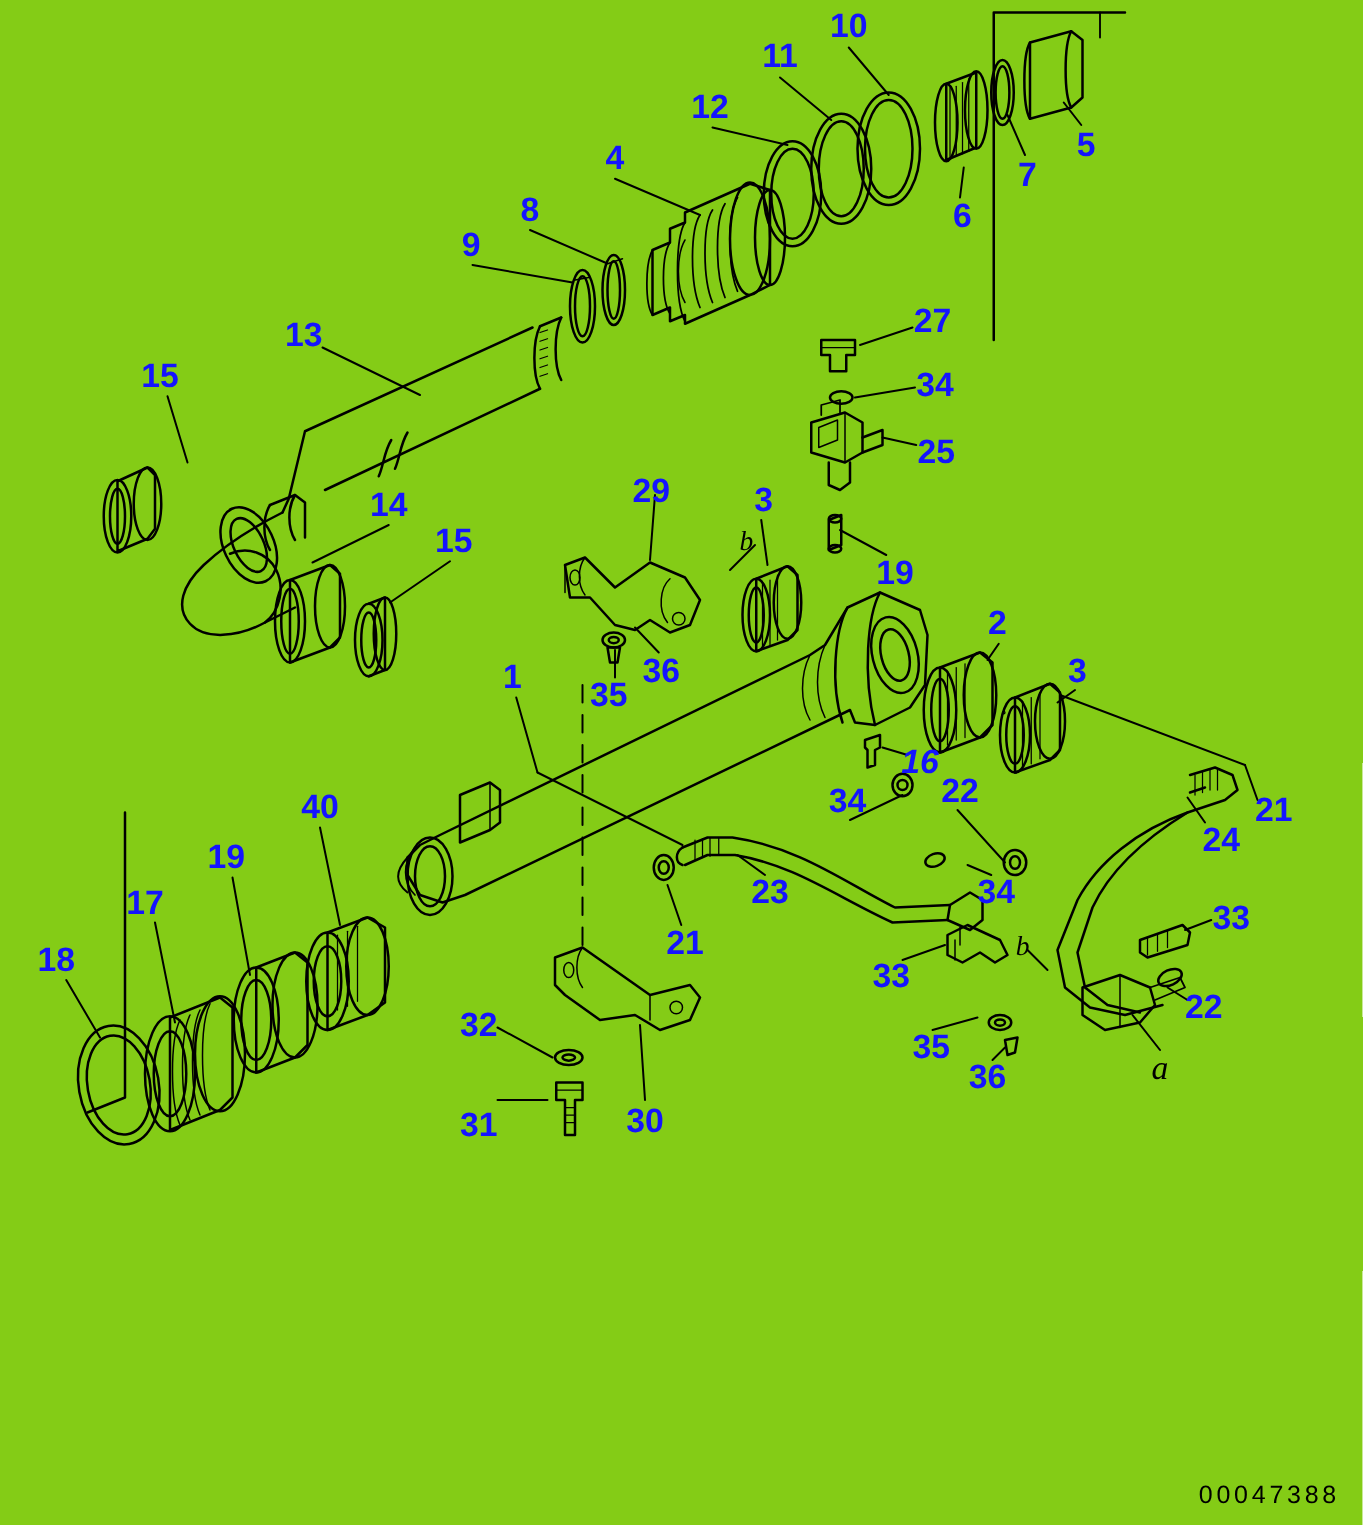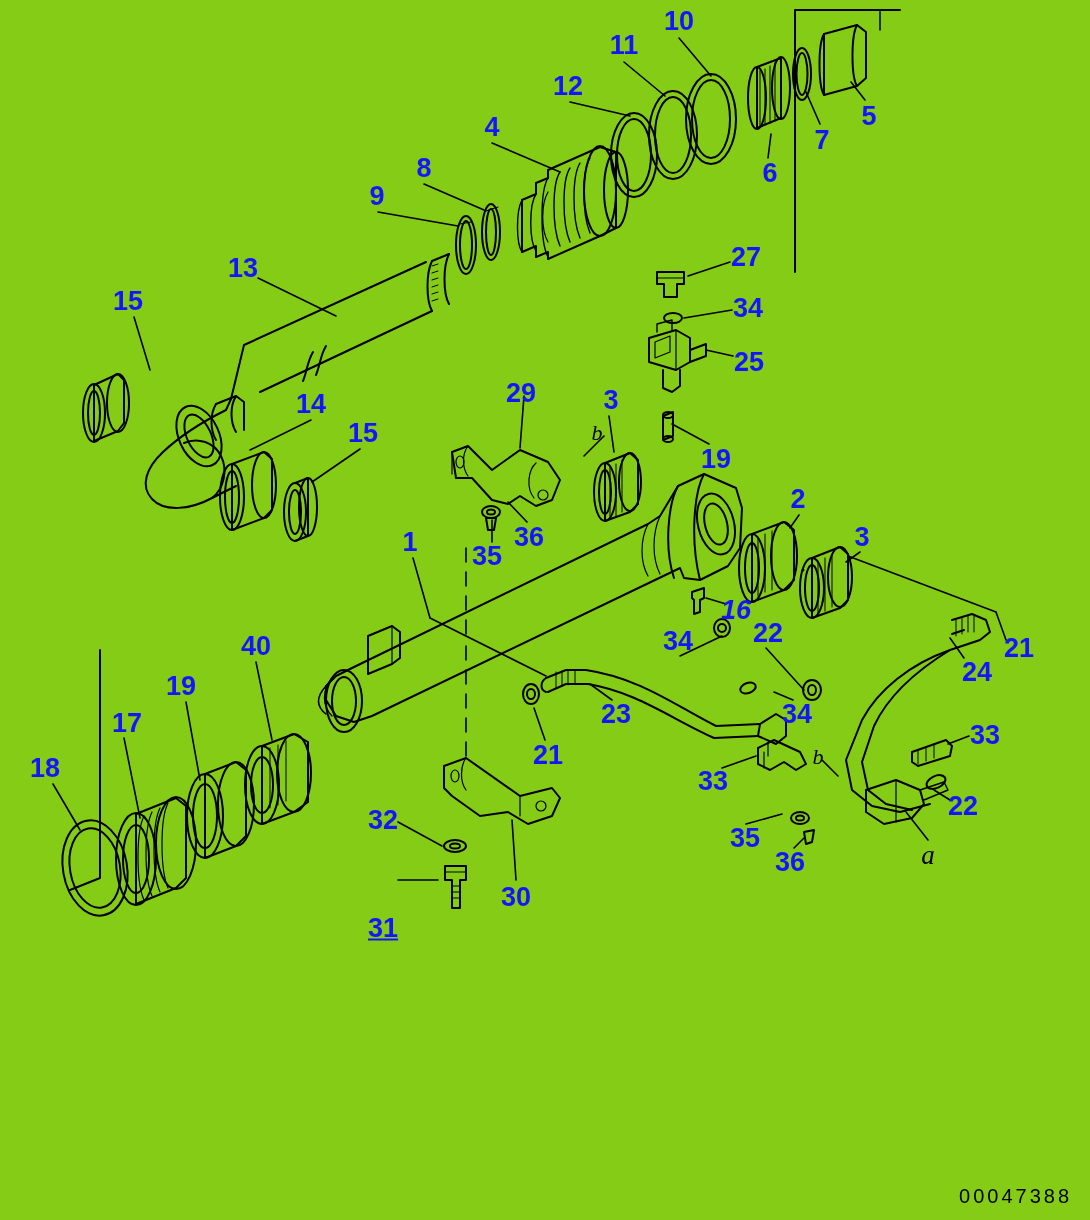--- a/index.html
+++ b/index.html
@@ -390,31 +390,31 @@
       <div class="callout" style="left: 487px; top: 556px;">35</div>
       <div class="callout" style="left: 529px; top: 537px;">36</div>
       <div class="callout" style="left: 410px; top: 542px;">1</div>
       <div class="callout" style="left: 736px; top: 610px; font-style: italic;">16</div>
       <div class="callout" style="left: 1019px; top: 648px;">21</div>
       <div class="callout" style="left: 977px; top: 672px;">24</div>
       <div class="callout" style="left: 678px; top: 641px;">34</div>
       <div class="callout" style="left: 768px; top: 633px;">22</div>
       <div class="callout" style="left: 256px; top: 646px;">40</div>
       <div class="callout" style="left: 181px; top: 686px;">19</div>
-      <div class="callout" style="left: 127px; top: 723px;">17</div>
+      <div class="callout" style="left: 116px; top: 723px;">17</div>
       <div class="callout" style="left: 45px; top: 768px;">18</div>
       <div class="callout" style="left: 616px; top: 714px;">23</div>
       <div class="callout" style="left: 548px; top: 755px;">21</div>
       <div class="callout" style="left: 797px; top: 714px;">34</div>
       <div class="callout" style="left: 985px; top: 735px;">33</div>
       <div class="callout" style="left: 713px; top: 781px;">33</div>
       <div class="callout" style="left: 963px; top: 806px;">22</div>
       <div class="callout" style="left: 383px; top: 820px;">32</div>
       <div class="callout" style="left: 745px; top: 838px;">35</div>
-      <div class="callout" style="left: 383px; top: 928px; text-decoration: underline;">31</div>
+      <div class="callout" style="left: 383px; top: 900px;">31</div>
       <div class="callout" style="left: 790px; top: 862px;">36</div>
       <div class="callout" style="left: 516px; top: 897px;">30</div>
     </div>
   <div id="sublabel-layer">
       <div class="sublabel" style="left: 597px; top: 433px;">b</div>
       <div class="sublabel" style="left: 818px; top: 757px;">b</div>
       <div class="sublabel big" style="left: 928px; top: 855px;">a</div>
     </div>
 
   <div id="figure-number">00047388</div>

